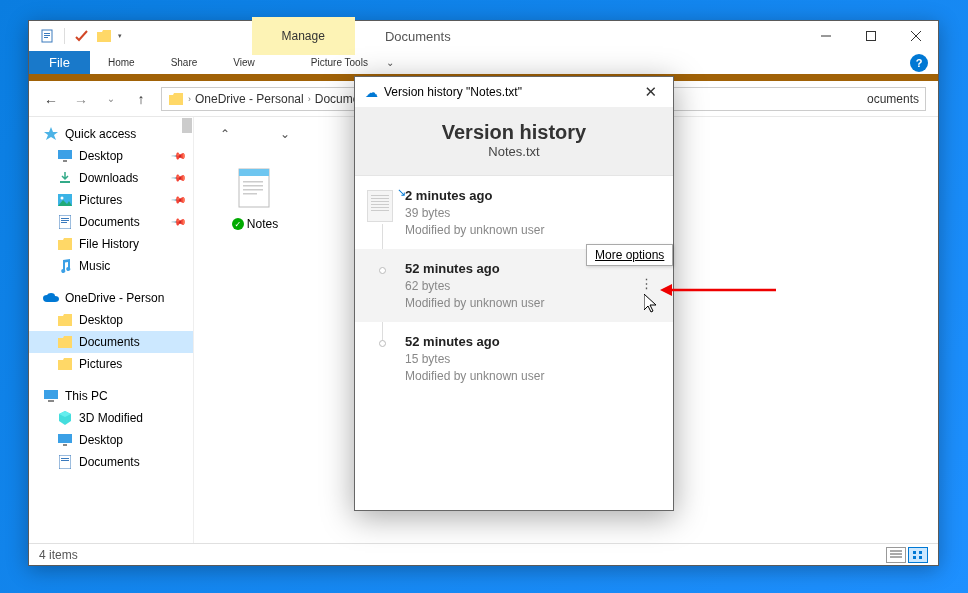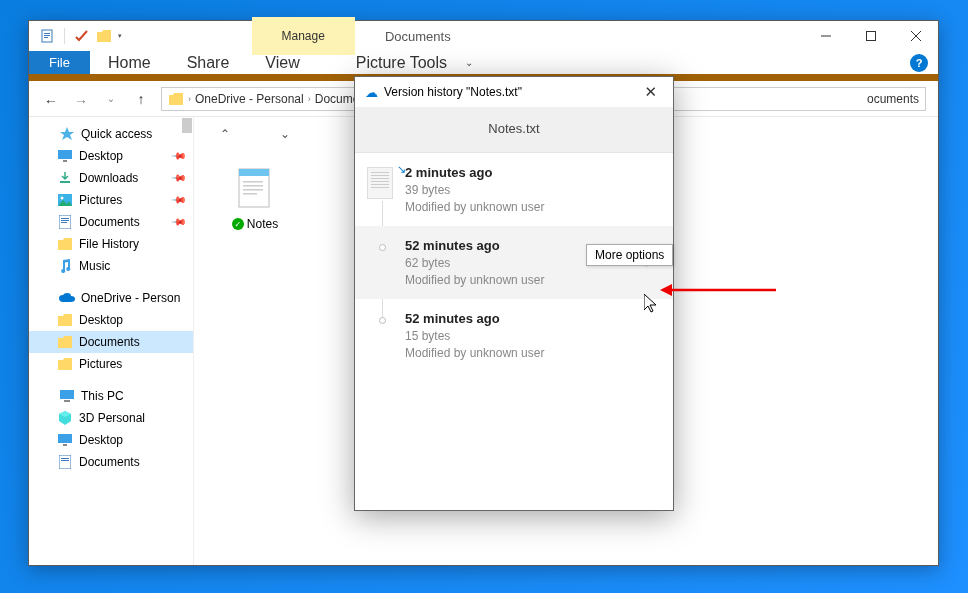--- a/index.html
+++ b/index.html
@@ -13,37 +13,37 @@
   .divider-v { width: 1px; height: 16px; background: #ddd; margin: 0 3px; }
   .qat-dd { font-size: 7px; color: #555; }
   .titlebar-spacer { flex: 1; }
   .manage-group { background: #fdf3b5; padding: 12px 30px; font-size: 12px; color: #333; margin-left: 130px; }
   .titlebar-title { margin-left: 30px; color: #555; font-size: 13px; }
   .window-controls { display: flex; margin-left: auto; }
   .wc-btn { width: 45px; height: 28px; display: flex; align-items: center; justify-content: center; color: #555; }
   
   .ribbon { height: 30px; display: flex; align-items: stretch; border-bottom: 7px solid #a16207; }
   .file-tab { background: #1979ca; color: #fff; padding: 0 20px; display: flex; align-items: center; font-size: 13px; }
-  .tab { padding: 0 18px; display: flex; align-items: center; font-size: 16px; color: #333; }
+  .tab { padding: 0 18px; display: flex; align-items: center; font-size: 10px; color: #333; }
   .help-icon { margin-left: auto; width: 18px; height: 18px; border-radius: 50%; background: #0078d4; color: #fff; display: flex; align-items: center; justify-content: center; font-size: 11px; margin-right: 10px; align-self: center; font-weight: bold; }
   .chevron-dd { color: #555; align-self: center; margin-right: 8px; font-size: 10px; }
   
   .navbar { height: 36px; display: flex; align-items: center; padding: 0 12px; gap: 10px; border-bottom: 1px solid #e8e8e8; }
   .nav-btn { color: #888; font-size: 14px; width: 20px; text-align: center; }
   .nav-btn.active { color: #333; }
   .addr { flex: 1; border: 1px solid #ccc; height: 24px; display: flex; align-items: center; padding: 0 6px; gap: 4px; }
   .addr-seg { color: #333; font-size: 12px; }
   .addr-chev { color: #777; font-size: 9px; }
   
   .body { flex: 1; display: flex; overflow: hidden; }
   .sidebar { width: 165px; background: #fff; overflow-y: auto; padding: 6px 0; border-right: 1px solid #eee; position: relative; }
   .sidebar-scroll { position: absolute; right: 1px; top: 1px; width: 10px; height: 15px; background: #ccc; }
   .sb-group { margin-bottom: 10px; }
   .sb-item { display: flex; align-items: center; height: 22px; padding-left: 28px; gap: 6px; position: relative; }
-  .sb-item.header { padding-left: 30px; font-weight: normal; }
+  .sb-item.header { padding-left: 14px; font-weight: normal; }
   .sb-item.selected { background: #cce8ff; }
   .sb-icon { width: 16px; height: 16px; display: flex; align-items: center; justify-content: center; }
   .pin { position: absolute; right: 8px; color: #888; font-size: 10px; transform: rotate(45deg); }
   
   .content { flex: 1; background: #fff; position: relative; padding: 10px 16px; }
   .file-grid { display: flex; gap: 40px; flex-wrap: wrap; padding-top: 6px; }
   .file-item { width: 90px; display: flex; flex-direction: column; align-items: center; gap: 4px; }
   .file-icon-lg { width: 48px; height: 48px; display: flex; align-items: center; justify-content: center; }
   .file-label { display: flex; align-items: center; gap: 3px; font-size: 12px; }
   .check-badge { width: 12px; height: 12px; border-radius: 50%; background: #0a0; color: #fff; font-size: 8px; display: flex; align-items: center; justify-content: center; }
@@ -68,21 +68,21 @@
   .ver-item { padding: 12px 14px 12px 50px; position: relative; }
   .ver-item.hover { background: #f3f3f3; }
   .ver-time { font-size: 13px; font-weight: 600; color: #222; }
   .ver-meta { font-size: 12px; color: #888; margin-top: 3px; }
   .ver-doc-ico { position: absolute; left: 12px; top: 14px; width: 26px; height: 32px; background: #f5f5f5; border: 1px solid #ddd; }
   .ver-doc-ico::before { content: ""; position: absolute; left: 3px; top: 4px; right: 3px; height: 1px; background: #ccc; box-shadow: 0 3px 0 #ccc, 0 6px 0 #ccc, 0 9px 0 #ccc, 0 12px 0 #ccc, 0 15px 0 #ccc; }
   .ver-dot { position: absolute; left: 24px; top: 18px; width: 7px; height: 7px; border-radius: 50%; background: #fff; border: 1.5px solid #bbb; }
   .ver-line { position: absolute; left: 27px; width: 1px; background: #ddd; }
   .current-arrow { position: absolute; left: 42px; top: 10px; color: #0078d4; font-size: 11px; }
   .more-btn { position: absolute; right: 14px; top: 22px; width: 24px; height: 24px; display: flex; align-items: center; justify-content: center; color: #555; font-size: 13px; letter-spacing: 1px; }
-  .tooltip { position: absolute; background: #fff; border: 1px solid #aaa; padding: 3px 8px; font-size: 12px; box-shadow: 1px 1px 3px rgba(0,0,0,0.15); z-index: 200; }
+  .tooltip { position: absolute; background: #fff; border: 1px solid #aaa; padding: 3px 8px; font-size: 12px; box-shadow: 1px 1px 3px rgba(0,0,0,0.15); z-index: 200; text-decoration: underline; }
   
   .arrow-annotation { position: absolute; z-index: 300; pointer-events: none; }
   .cursor-img { position: absolute; z-index: 250; font-size: 16px; color: #000; pointer-events: none; }
   
   
   svg { display: block; }
 </style>
 </head>
 <body>
 
@@ -278,21 +278,21 @@
             </span>
             <span>This PC</span>
           </div>
         <div class="sb-item">
             <span class="sb-icon">
               <svg width="12" height="14">
                 <path d="M6 0 L12 3 L12 10 L6 14 L0 10 L0 3 Z" fill="#4dd"></path>
                 <path d="M6 0 L12 3 L6 6 L0 3 Z" fill="#6ee"></path>
               </svg>
             </span>
-            <span>3D Personal</span>
+            <span>3D Modified</span>
           </div>
         <div class="sb-item">
             <span class="sb-icon">
               <svg width="14" height="12">
                 <rect x="0" y="0" width="14" height="9" fill="#3ba0e6"></rect>
                 <rect x="5" y="10" width="4" height="2" fill="#888"></rect>
               </svg>
             </span>
             <span>Desktop</span>
           </div>
@@ -337,29 +337,50 @@
           <div class="file-label">
               <span class="sync-badge">○</span>
               <span>T</span>
             </div>
           <div style="color:#333;"><span>(</span></div>
         </div>
       </div>
     </div>
   </div>
 
+  <div class="status">
+    <span>4 items</span>
+    <div class="view-btns">
+      <div class="view-btn">
+          <svg width="12" height="10">
+            <line x1="0" y1="1" x2="12" y2="1" stroke="#555"></line>
+            <line x1="0" y1="4" x2="12" y2="4" stroke="#555"></line>
+            <line x1="0" y1="7" x2="12" y2="7" stroke="#555"></line>
+          </svg>
+        </div>
+      <div class="view-btn active">
+          <svg width="12" height="10">
+            <rect x="1" y="1" width="3" height="3" fill="#0078d4"></rect>
+            <rect x="7" y="1" width="3" height="3" fill="#0078d4"></rect>
+            <rect x="1" y="6" width="3" height="3" fill="#0078d4"></rect>
+            <rect x="7" y="6" width="3" height="3" fill="#0078d4"></rect>
+          </svg>
+        </div>
+    </div>
+  </div>
 </div>
 
 <div class="dialog">
   <div class="dlg-title">
     <span class="cloud-ico">☁</span>
     <span>Version history "Notes.txt"</span>
     <span class="dlg-close">✕</span>
   </div>
   <div class="dlg-header">
+    <h1>Version history</h1>
     <p>Notes.txt</p>
   </div>
   <div class="dlg-body">
     <div class="ver-line" style="top:48px; height:100px;"></div>
     <div class="ver-line" style="top:148px; height:20px;"></div>
 
     <div class="ver-item">
       <div class="ver-doc-ico"></div>
       <span class="current-arrow">↘</span>
       <div class="ver-time">2 minutes ago</div>

